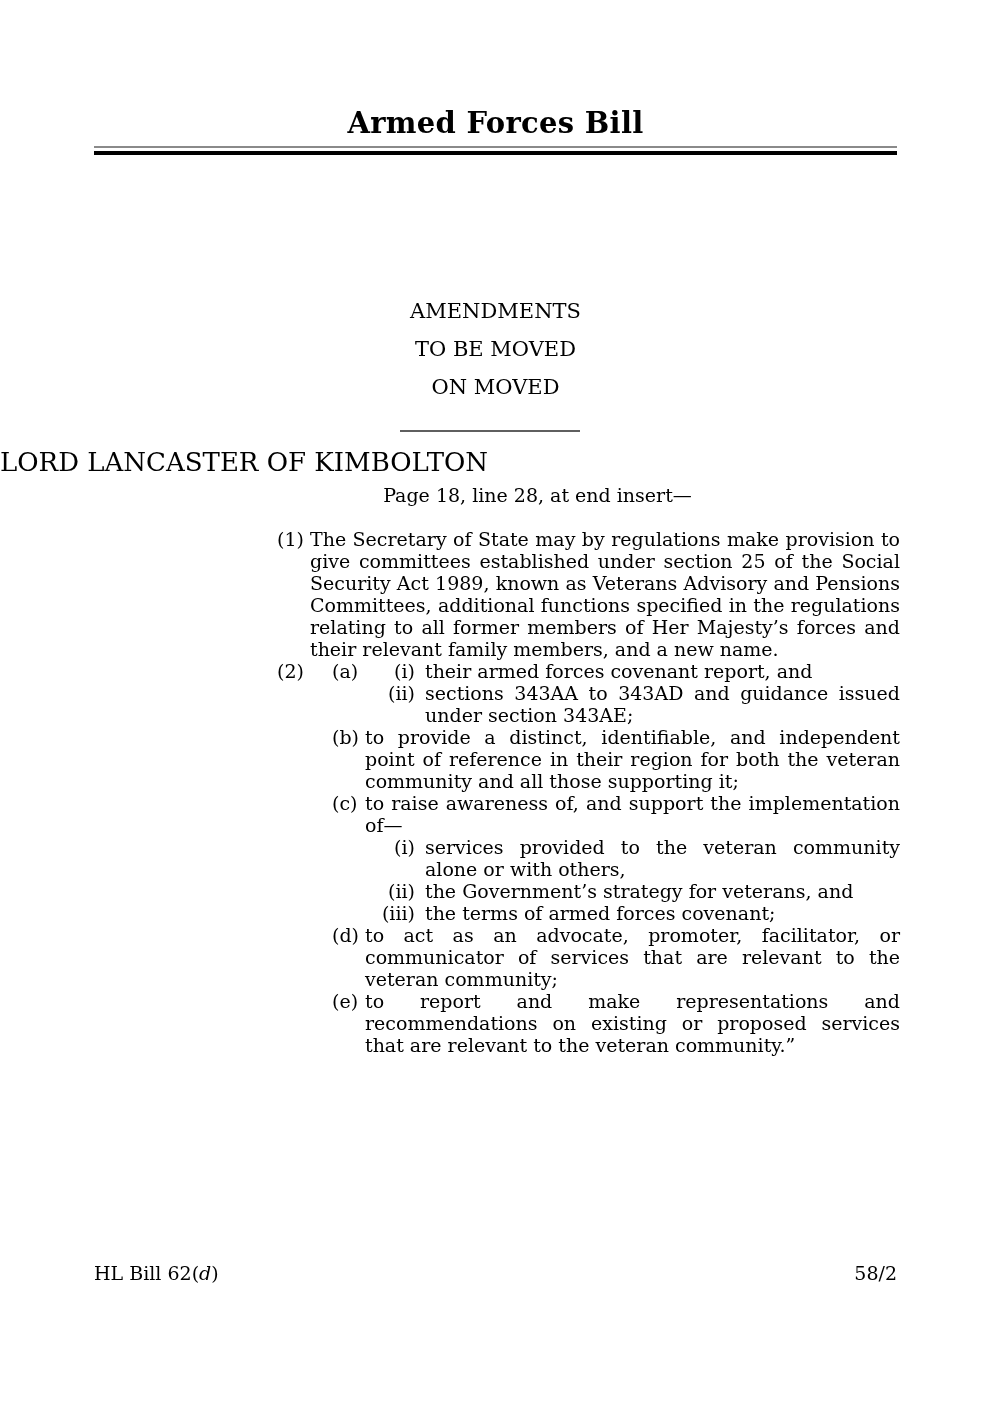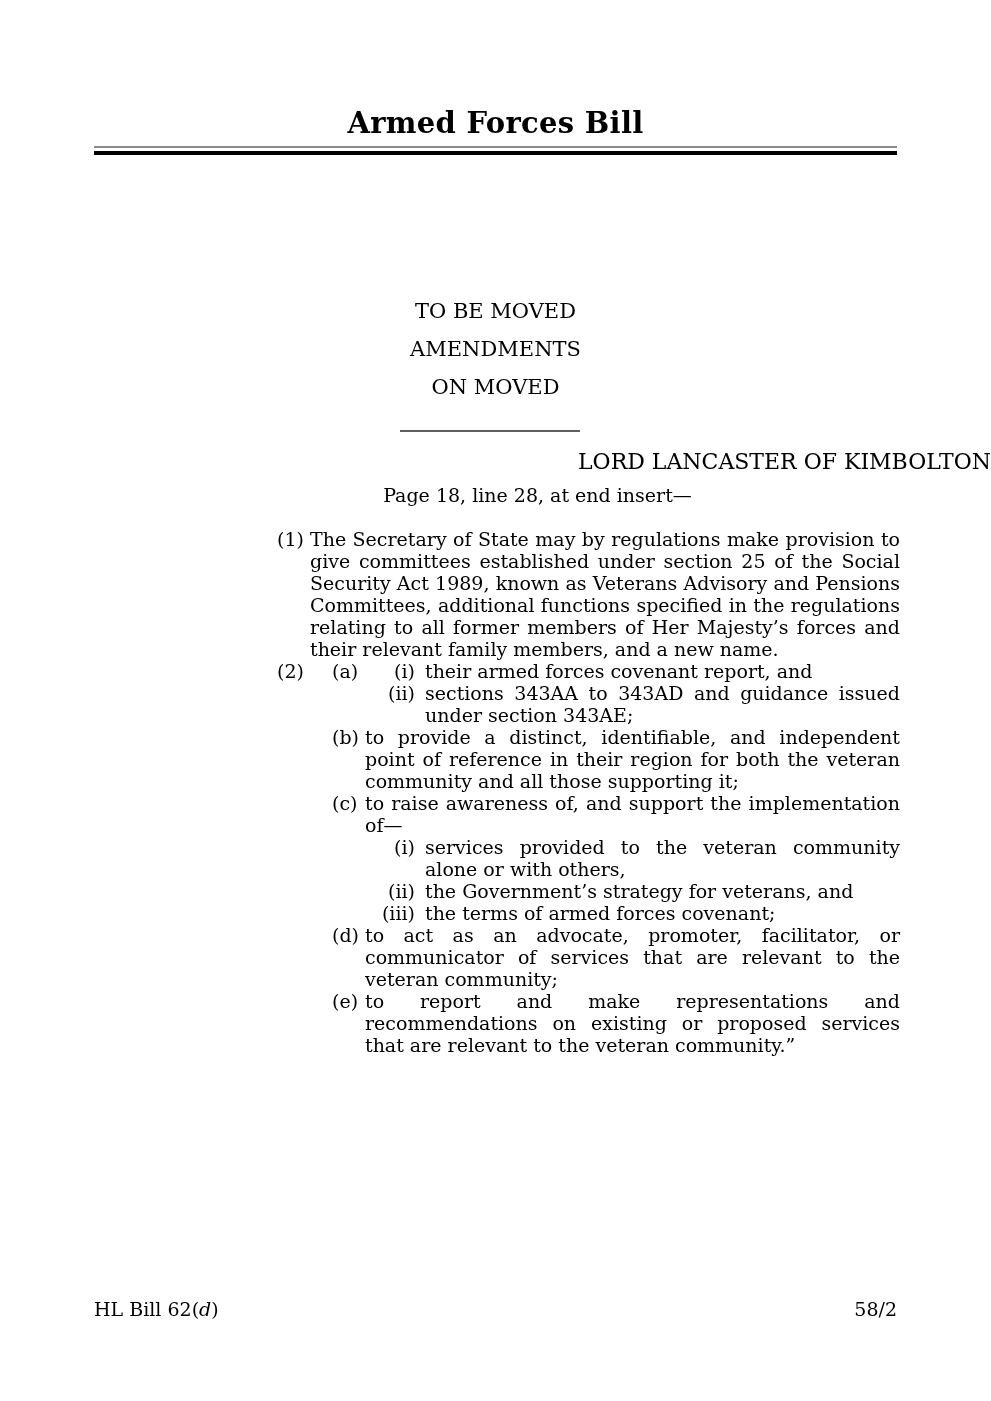--- a/index.html
+++ b/index.html
@@ -48,22 +48,22 @@
   .clause-heading {
     margin-top: 36px;
     text-align: center;
     font-size: 20px;
     line-height: 22px;
     font-weight: bold;
   }
 
   .sponsor {
     margin-top: 19px;
-    text-align: right;
-    font-size: 22px;
+    text-align: left;
+    font-size: 26px;
     line-height: 22px;
   }
 
   .instruction {
     margin-top: 11px;
     margin-left: 84px;
     line-height: 22px;
     text-align: center;
   }
 
@@ -93,39 +93,39 @@
     left: -52px;
     top: 0;
     width: 42px;
     text-align: right;
   }
 
   .footer {
     position: absolute;
     left: 94px;
     right: 94px;
-    top: 1298px;
+    top: 1262px;
     display: flex;
     justify-content: space-between;
     font-size: 19px;
     line-height: 22px;
   }
 </style>
 </head>
 <body>
 
 <div class="page">
 
   <div class="bill-title">Armed Forces Bill</div>
 
   <div class="double-rule"></div>
 
   <div class="amend-block">
+    <div>AMENDMENTS</div>
     <div>TO BE MOVED</div>
-    <div>AMENDMENTS</div>
     <div>ON MOVED</div>
   </div>
 
   <div class="short-rule"></div>
 
 
   <div class="sponsor">LORD LANCASTER OF KIMBOLTON</div>
 
   <div class="instruction">Page 18, line 28, at end insert—</div>
 

